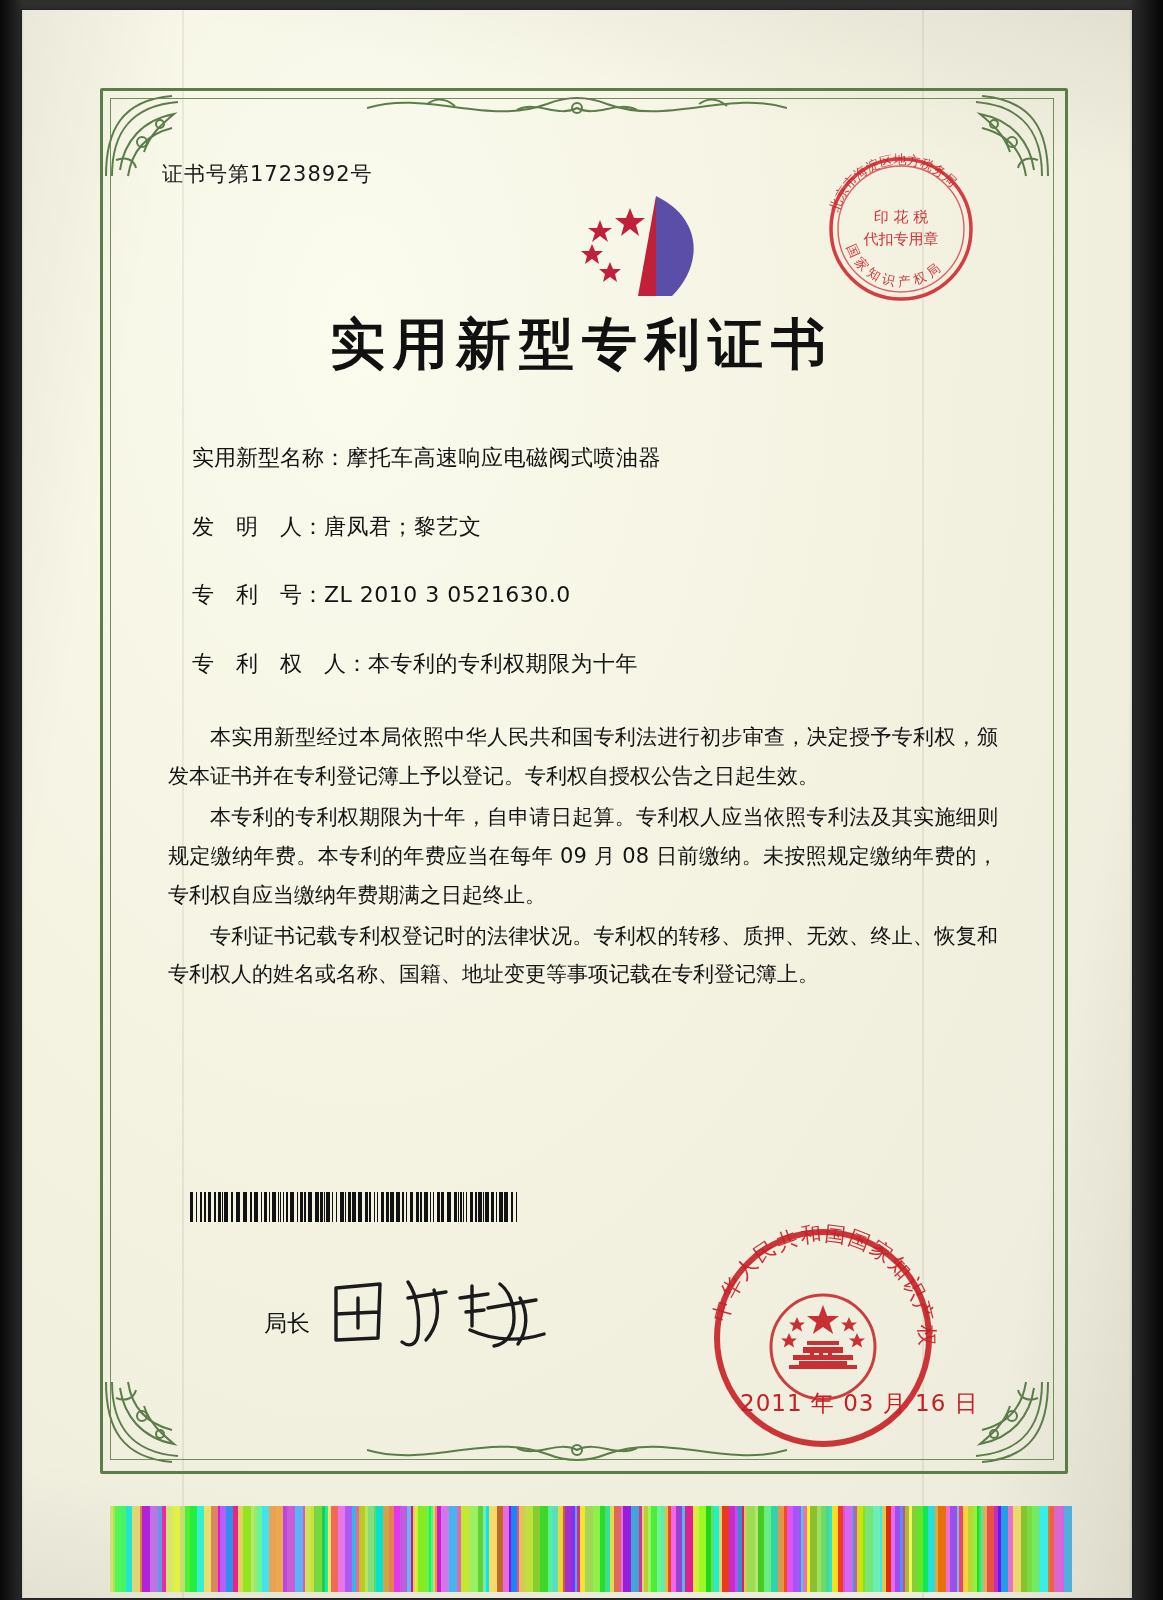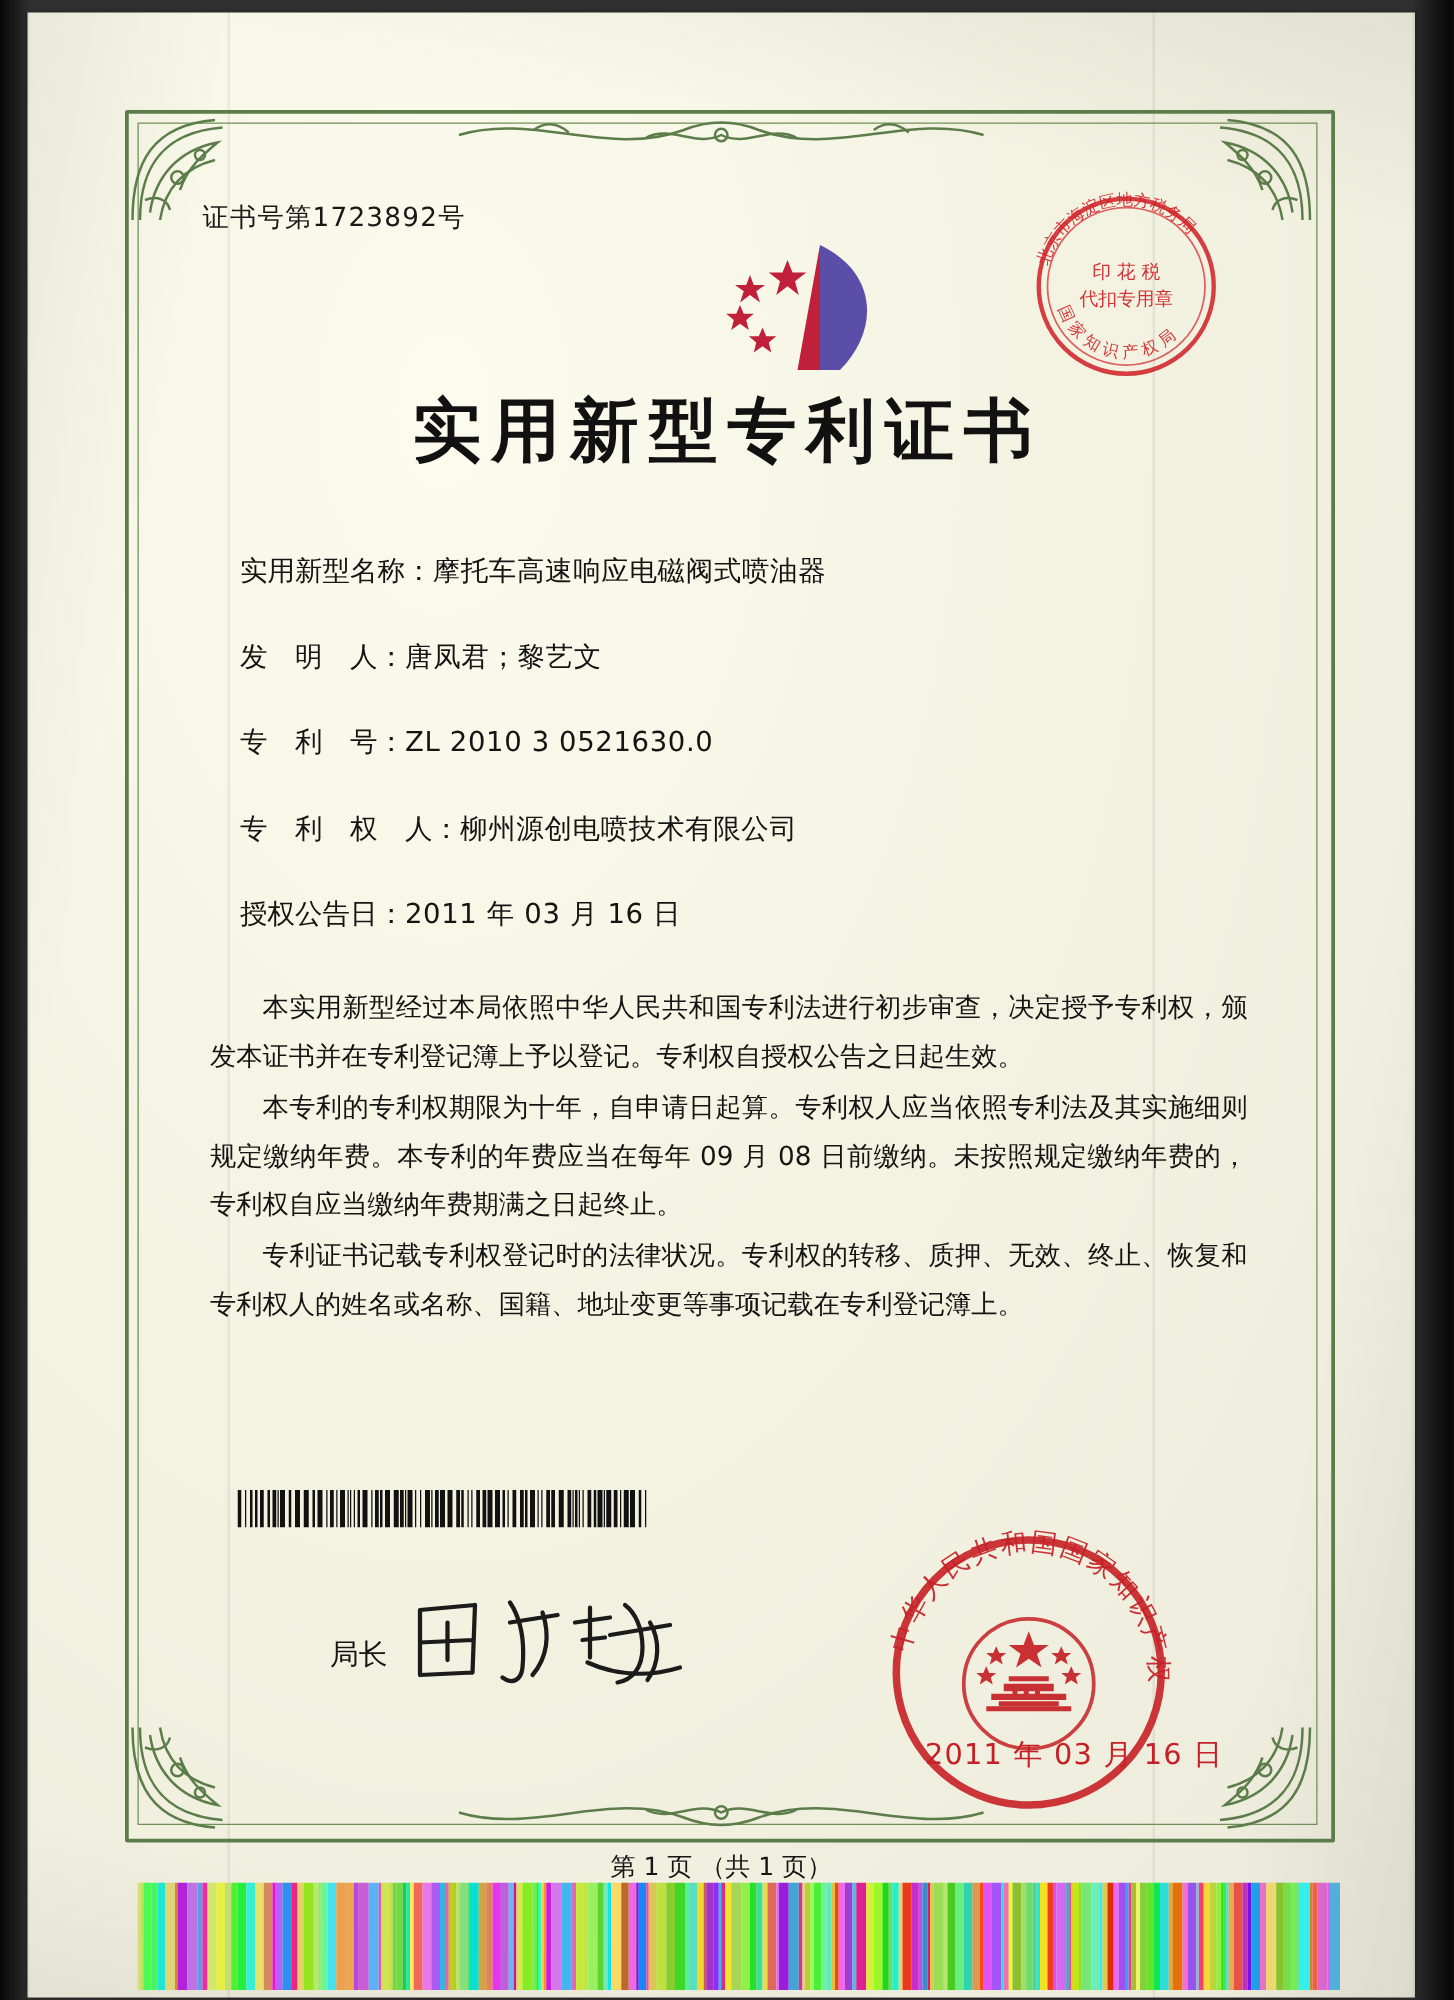--- a/index.html
+++ b/index.html
@@ -351,24 +351,21 @@
         <div class="field">
           <span class="lbl">实用新型名称：</span><span class="val">摩托车高速响应电磁阀式喷油器</span>
         </div>
         <div class="field">
           <span class="lbl">发　明　人：</span><span class="val">唐凤君；黎艺文</span>
         </div>
         <div class="field">
           <span class="lbl">专　利　号：</span><span class="val">ZL 2010 3 0521630.0</span>
         </div>
         <div class="field">
-          <span class="lbl">专　利　权　人：</span><span class="val">柳州源创电喷技术有限公司</span>
-        </div>
-        <div class="field">
-          <span class="lbl">授权公告日：</span><span class="val">2011 年 03 月 16 日</span>
+          <span class="lbl">专　利　权　人：</span><span class="val">本专利的专利权期限为十年</span>
         </div>
       </div>
 
       <div class="paragraphs">
         <p class="para">本实用新型经过本局依照中华人民共和国专利法进行初步审查，决定授予专利权，颁发本证书并在专利登记簿上予以登记。专利权自授权公告之日起生效。</p>
         <p class="para">本专利的专利权期限为十年，自申请日起算。专利权人应当依照专利法及其实施细则规定缴纳年费。本专利的年费应当在每年 09 月 08 日前缴纳。未按照规定缴纳年费的，专利权自应当缴纳年费期满之日起终止。</p>
         <p class="para">专利证书记载专利权登记时的法律状况。专利权的转移、质押、无效、终止、恢复和专利权人的姓名或名称、国籍、地址变更等事项记载在专利登记簿上。</p>
       </div>
     </div>
 
@@ -488,21 +485,20 @@
           <rect x="-16" y="-6" width="32" height="4"></rect>
           <rect x="-13" y="2" width="4" height="8"></rect>
           <rect x="-4" y="2" width="4" height="8"></rect>
           <rect x="5" y="2" width="4" height="8"></rect>
           <rect x="-34" y="18" width="68" height="4"></rect>
         </g>
       </g>
     </svg>
     <div class="seal-date">2011 年 03 月 16 日</div>
 
-    <div class="page-no">第 1 页 （共 1 页）</div>
 
     <div class="rainbow" id="rainbow">
         <i style="width: 3px; background: rgb(207, 224, 123);"></i>
         <i style="width: 2px; background: rgb(181, 225, 71);"></i>
         <i style="width: 6px; background: rgb(80, 247, 88);"></i>
         <i style="width: 5px; background: rgb(71, 245, 100);"></i>
         <i style="width: 6px; background: rgb(33, 228, 211);"></i>
         <i style="width: 8px; background: rgb(222, 212, 120);"></i>
         <i style="width: 2px; background: rgb(222, 127, 63);"></i>
         <i style="width: 8px; background: rgb(177, 34, 216);"></i>

